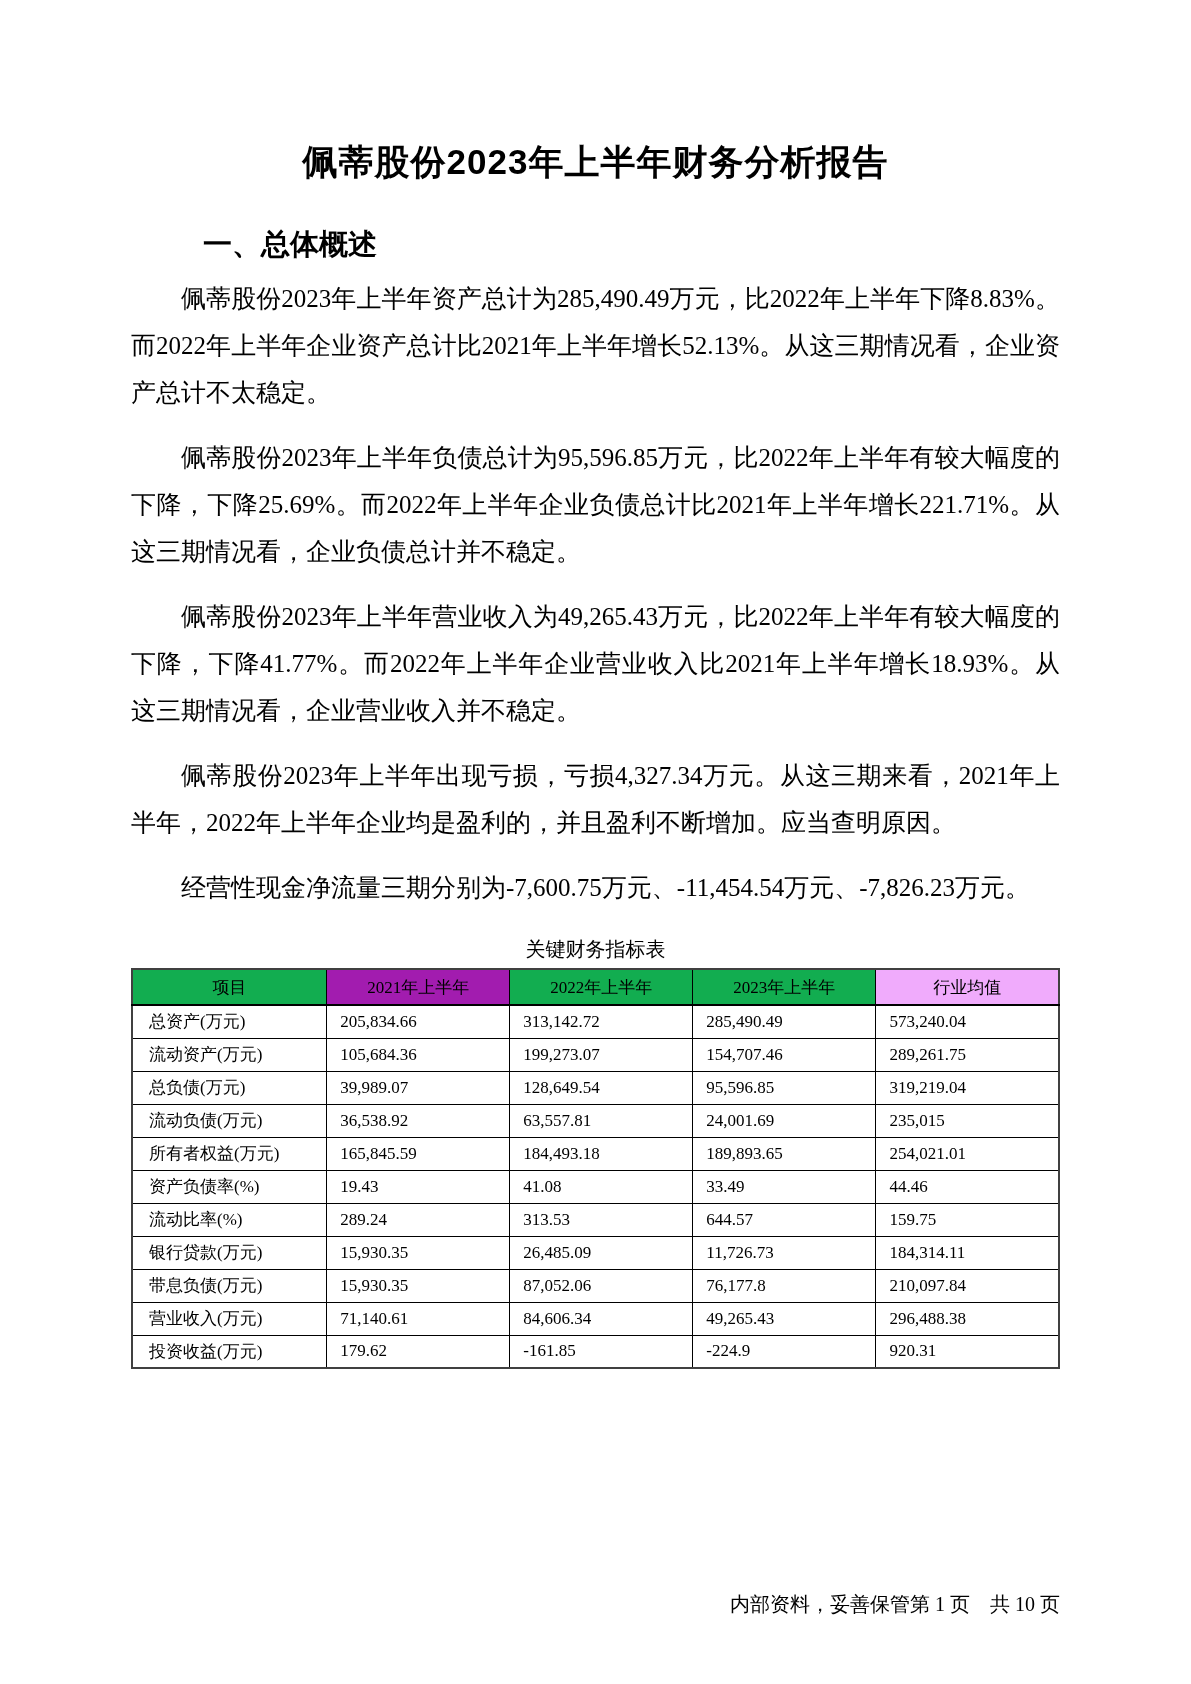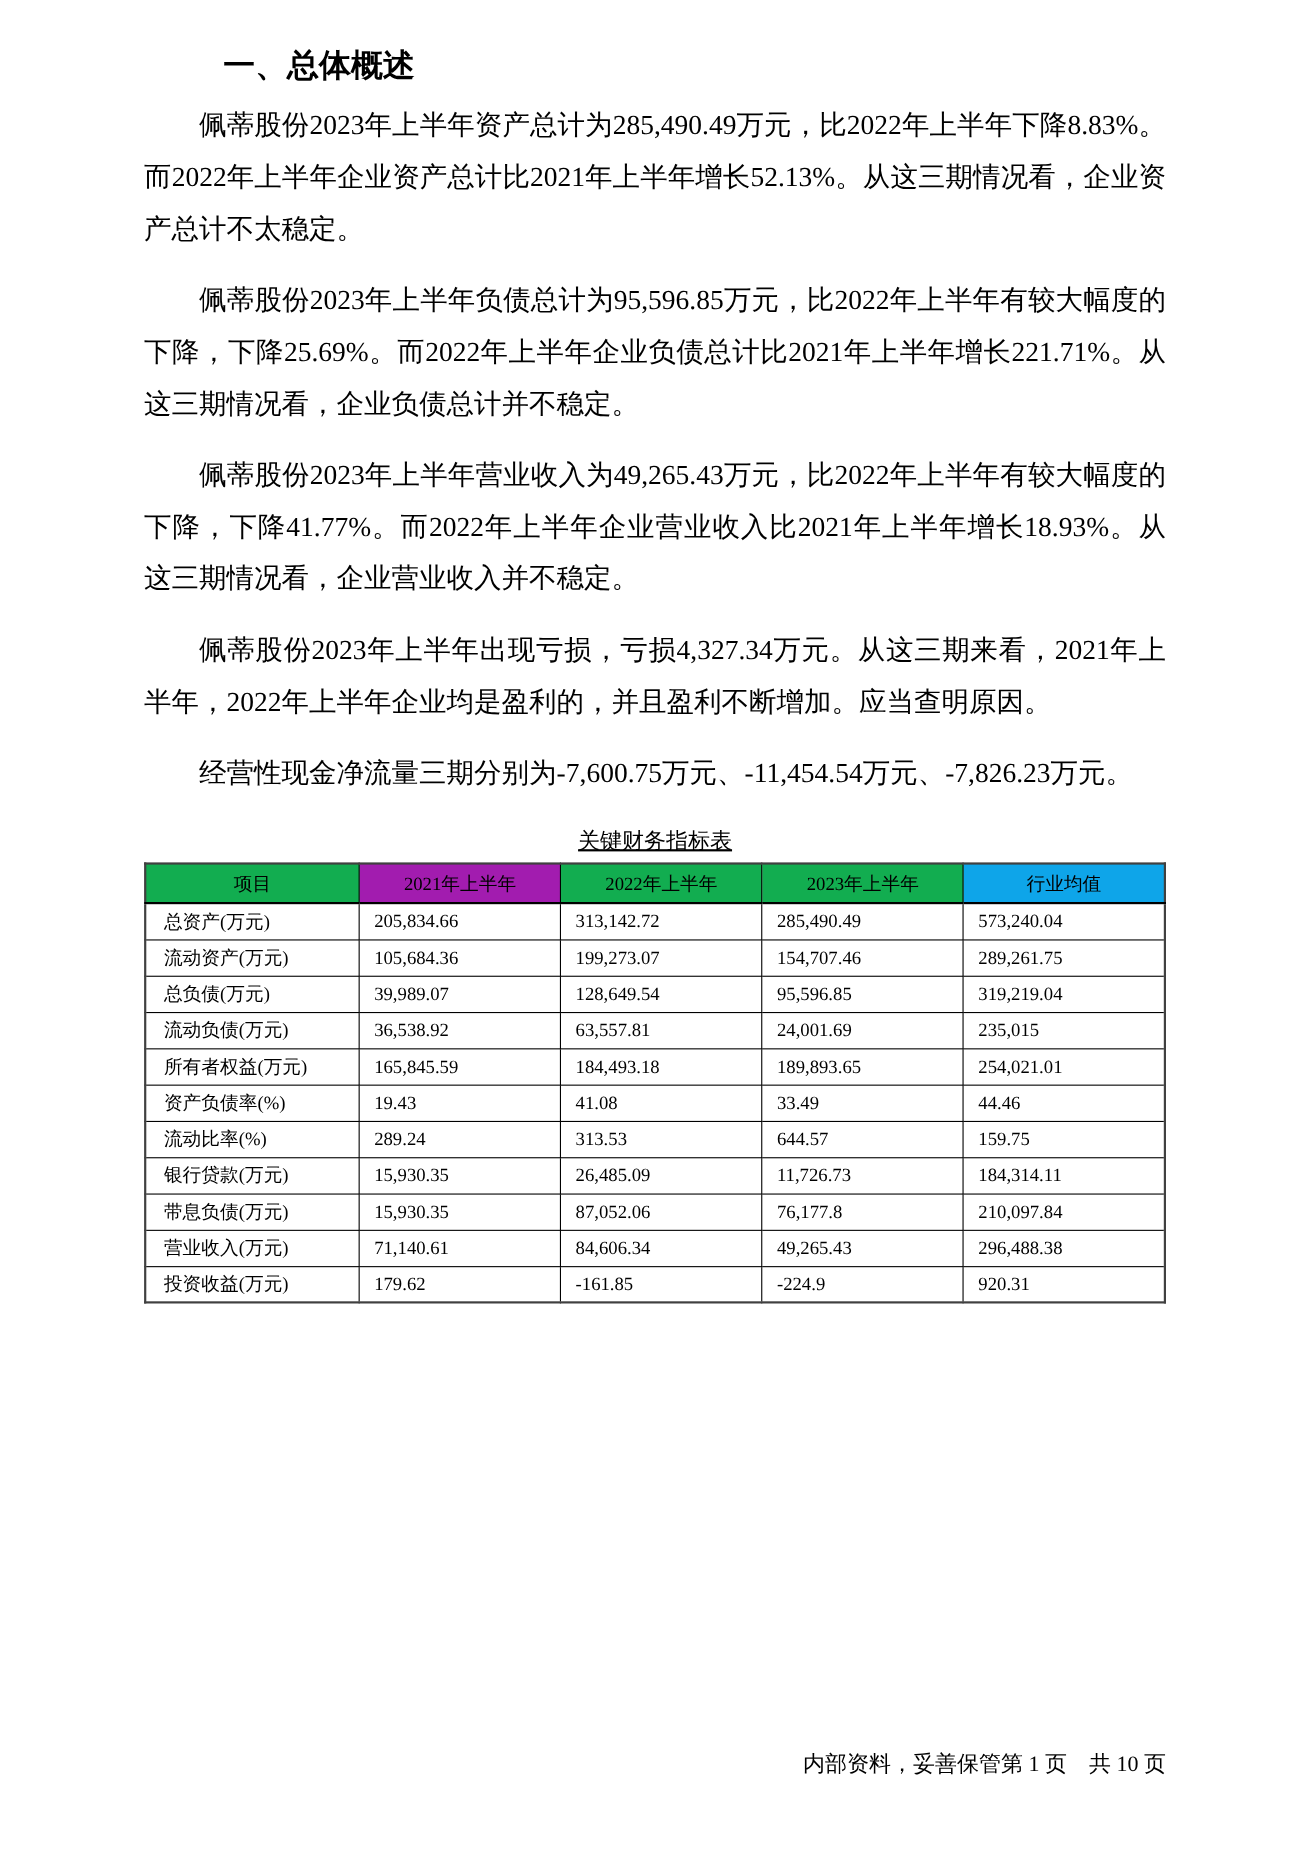--- a/index.html
+++ b/index.html
@@ -41,21 +41,20 @@
     text-indent: 2em;
     text-align: justify;
     margin: 0 0 18px 0;
   }
 
   .table-caption {
     margin: 25px 0 6px 0;
     text-align: center;
     font-size: 20px;
     line-height: 26px;
-    text-decoration: underline;
   }
 
   table.kpi-table {
     width: 100%;
     border-collapse: collapse;
     border: 2px solid #404040;
     font-size: 17px;
     table-layout: fixed;
   }
   .kpi-table th {
@@ -85,20 +84,21 @@
     justify-content: flex-end;
     font-size: 20px;
     line-height: 24px;
   }
 </style>
 </head>
 <body>
 
 <div class="page">
 
+  <h1 class="doc-title">佩蒂股份2023年上半年财务分析报告</h1>
 
   <h2 class="section-heading">一、总体概述</h2>
 
   <div class="body-text">
     <p>佩蒂股份2023年上半年资产总计为285,490.49万元，比2022年上半年下降8.83%。而2022年上半年企业资产总计比2021年上半年增长52.13%。从这三期情况看，企业资产总计不太稳定。</p>
     <p>佩蒂股份2023年上半年负债总计为95,596.85万元，比2022年上半年有较大幅度的下降，下降25.69%。而2022年上半年企业负债总计比2021年上半年增长221.71%。从这三期情况看，企业负债总计并不稳定。</p>
     <p>佩蒂股份2023年上半年营业收入为49,265.43万元，比2022年上半年有较大幅度的下降，下降41.77%。而2022年上半年企业营业收入比2021年上半年增长18.93%。从这三期情况看，企业营业收入并不稳定。</p>
     <p>佩蒂股份2023年上半年出现亏损，亏损4,327.34万元。从这三期来看，2021年上半年，2022年上半年企业均是盈利的，并且盈利不断增加。应当查明原因。</p>
     <p>经营性现金净流量三期分别为-7,600.75万元、-11,454.54万元、-7,826.23万元。</p>
   </div>
@@ -112,21 +112,21 @@
       <col style="width:19.75%">
       <col style="width:19.75%">
       <col style="width:19.75%">
     </colgroup>
     <thead>
       <tr>
         <th style="background-color: rgb(18, 173, 80);">项目</th>
         <th style="background-color: #a21caf;">2021年上半年</th>
         <th style="background-color: rgb(18, 173, 80);">2022年上半年</th>
         <th style="background-color: rgb(18, 173, 80);">2023年上半年</th>
-        <th style="background-color: #0ea5e9;">行业均值</th>
+        <th style="background-color: #f0abfc;">行业均值</th>
       </tr>
     </thead>
     <tbody>
       <tr>
         <td class="item-col">总资产(万元)</td>
         <td>205,834.66</td>
         <td>313,142.72</td>
         <td>285,490.49</td>
         <td>573,240.04</td>
       </tr>

